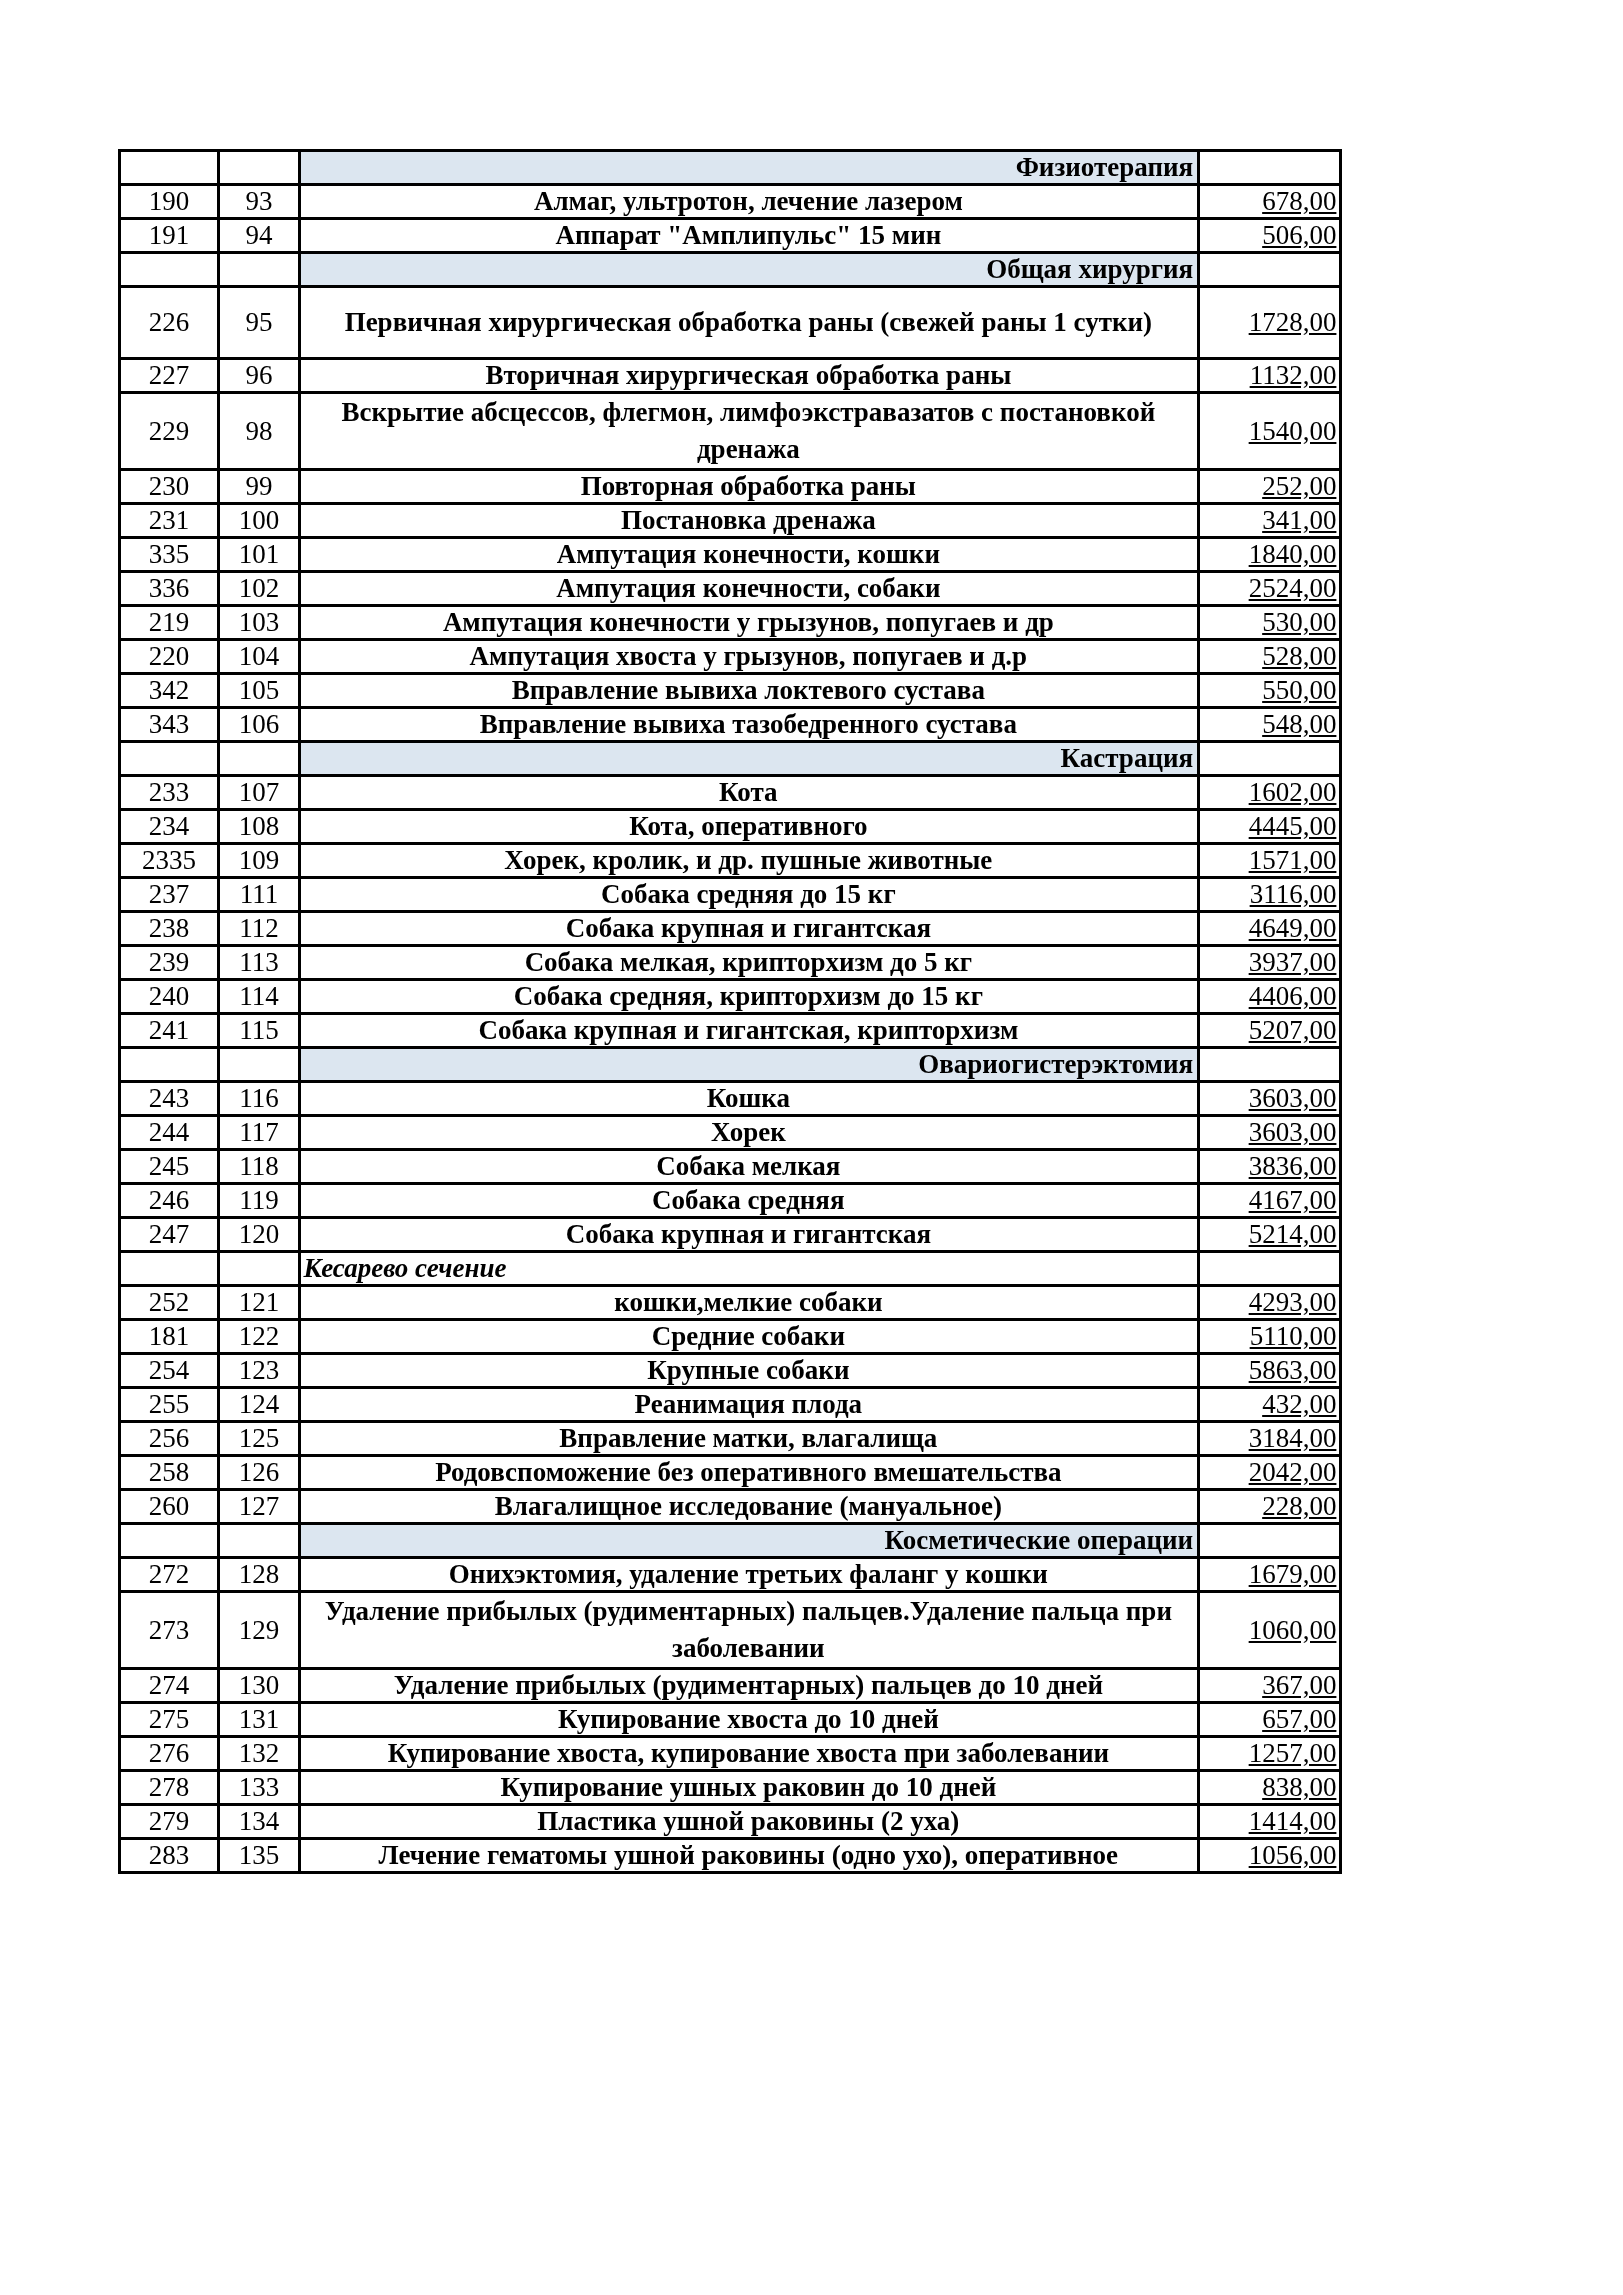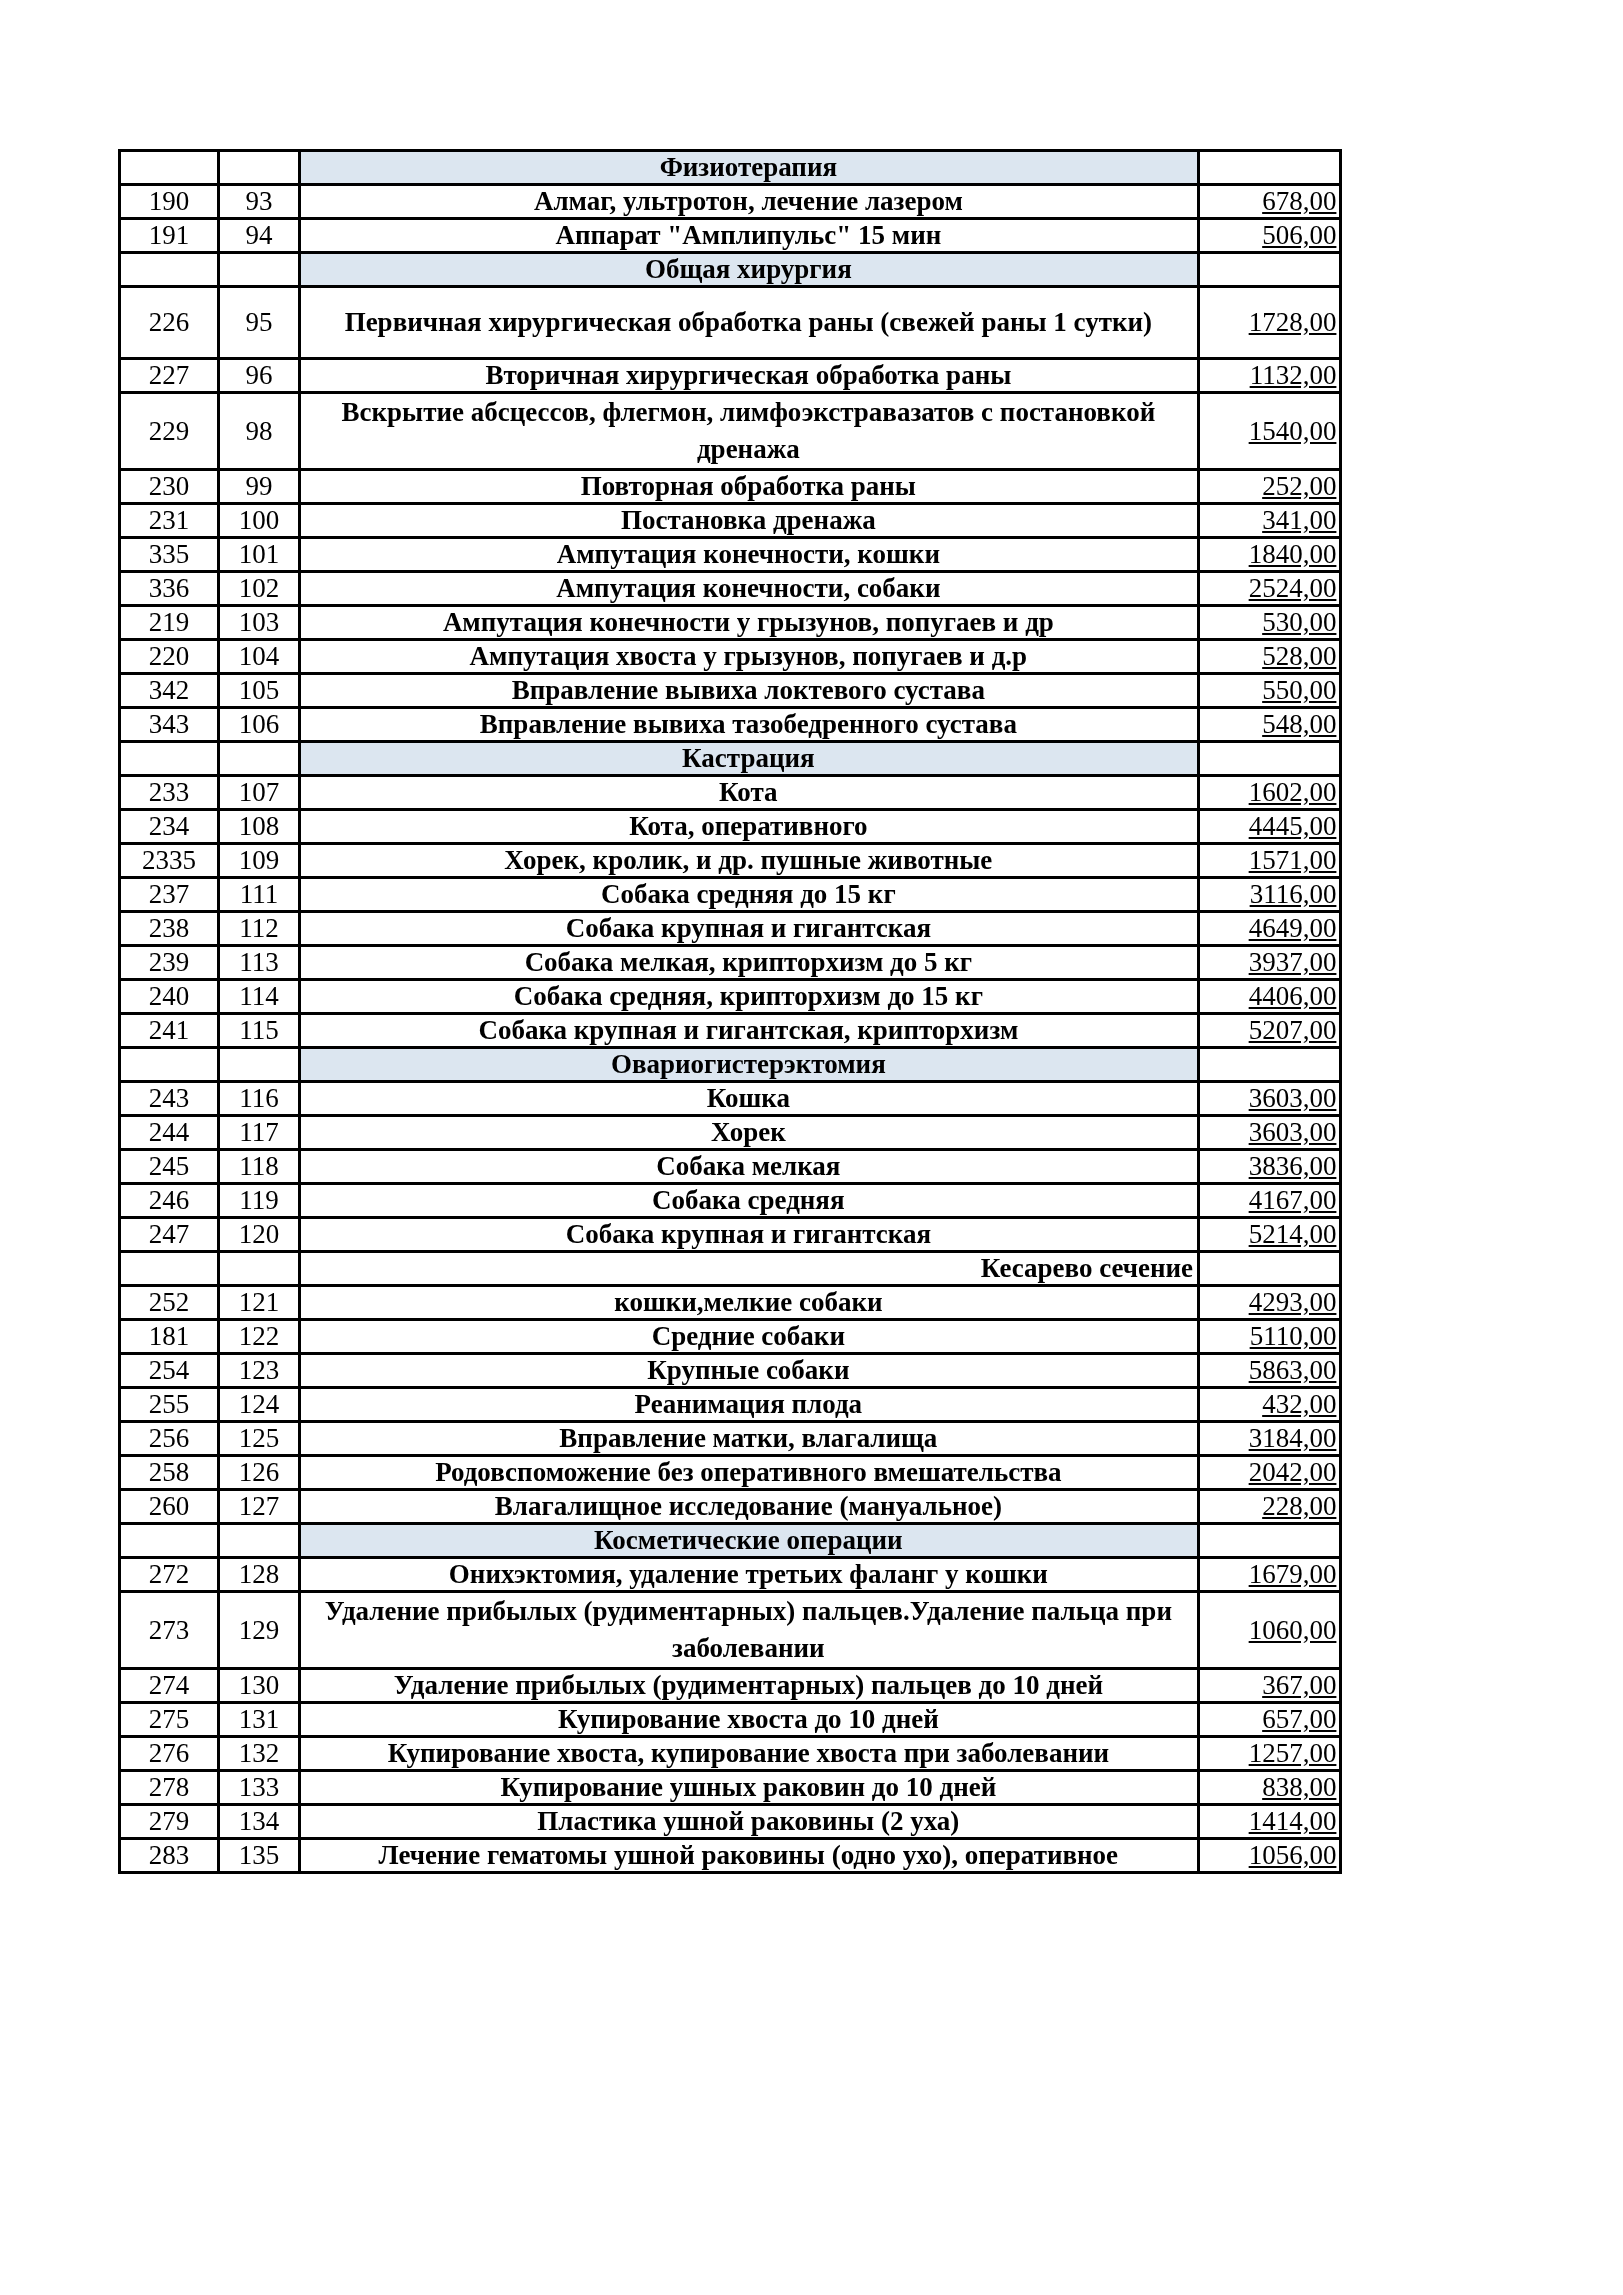--- a/index.html
+++ b/index.html
@@ -20,24 +20,24 @@
     white-space: nowrap;
     overflow: hidden;
     vertical-align: middle;
   }
   #sheet td.c1, #sheet td.c2 { text-align: center; padding: 0; }
   #sheet td.c3 { text-align: center; padding-left: 2.6px; font-weight: bold; }
   #sheet td.c4 { text-align: right; padding-right: 2.6px; text-decoration: underline; }
   #sheet tr.tall td { height: 69px; }
   #sheet tr.tall td.c3 { white-space: normal; line-height: 37px; }
   #sheet tr.section td.c3 {
-    background: #dce6f0; text-align: center; font-weight: bold;
+    background: #dce6f0; text-align: right; font-weight: bold;
   }
   #sheet tr.section.italic td.c3 {
-    background: #ffffff; text-align: right; 
+    background: #ffffff; text-align: left; font-style: italic;
   }
   col.w1 { width: 99px; }
   col.w2 { width: 81px; }
   col.w3 { width: 899px; }
   col.w4 { width: 142px; }
 </style>
 </head>
 <body>
 
 <table id="sheet">

